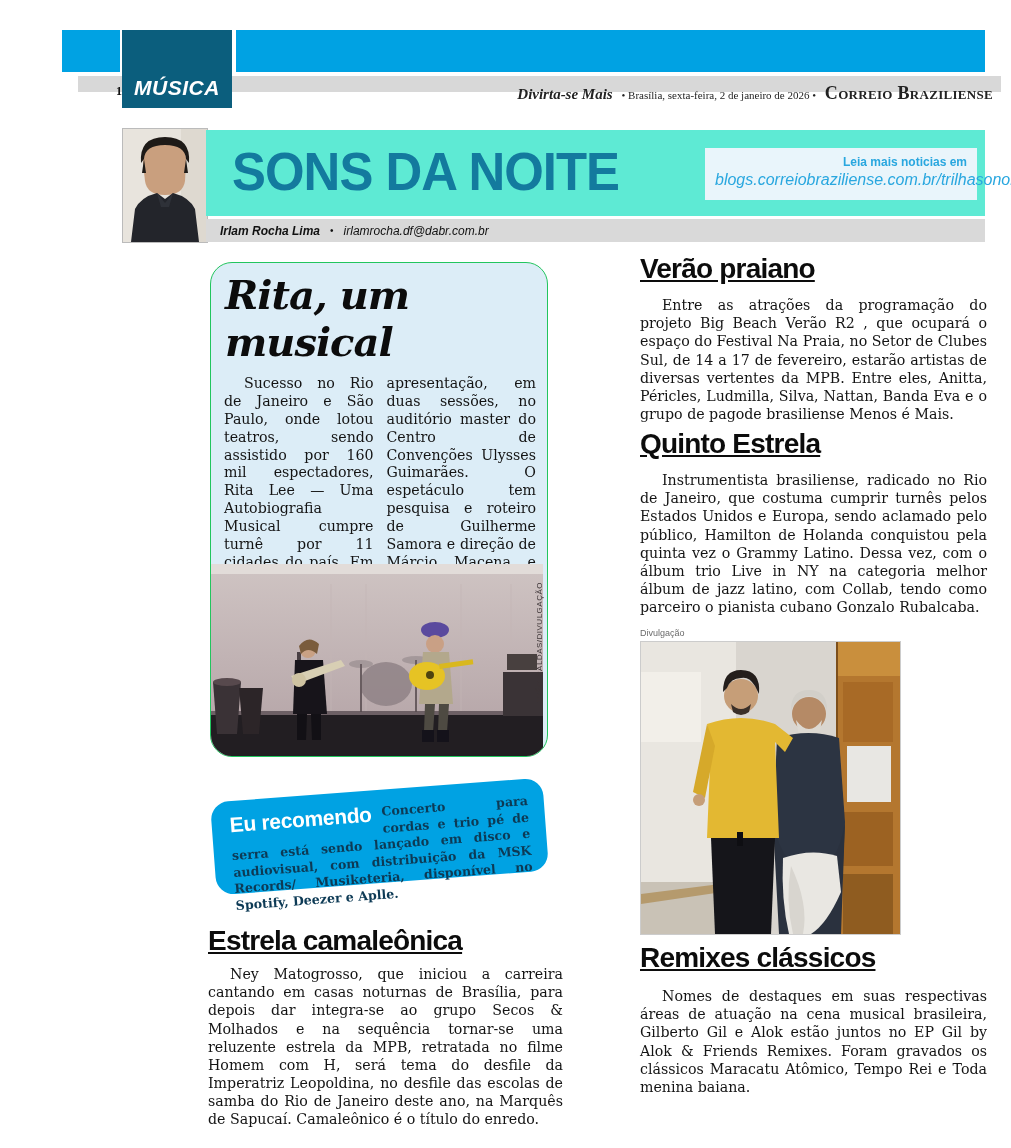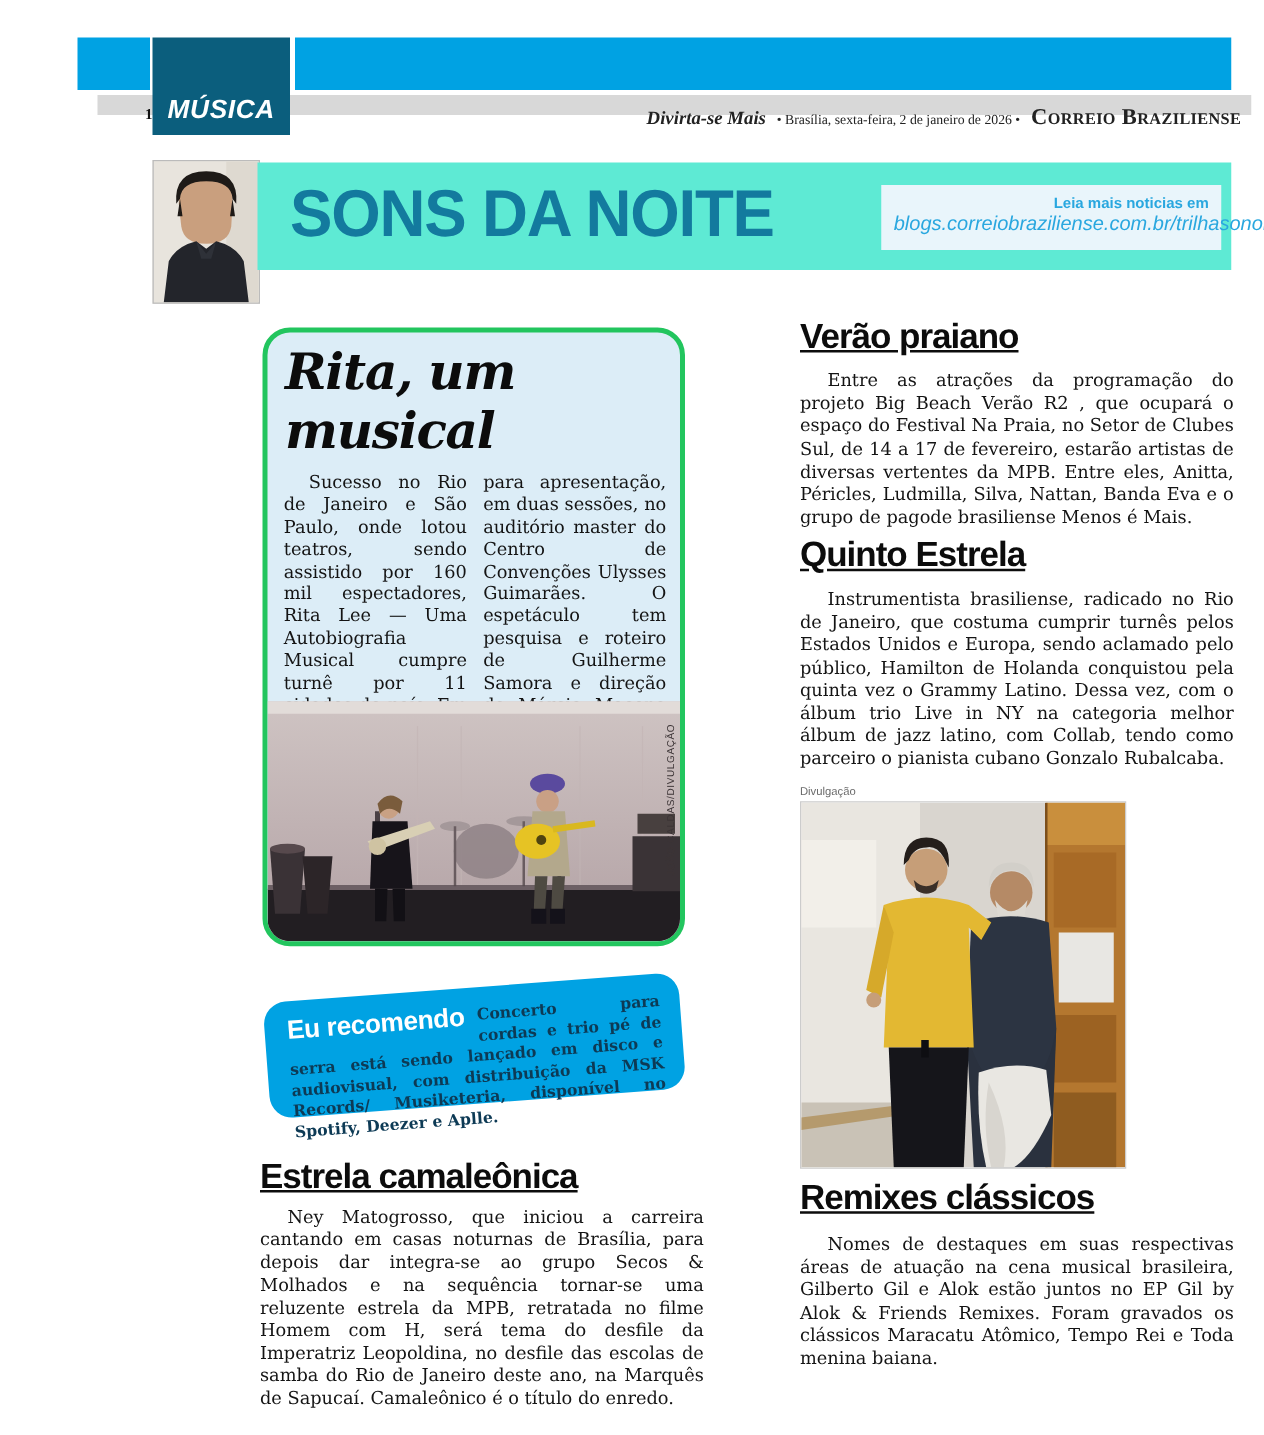--- a/index.html
+++ b/index.html
@@ -27,21 +27,21 @@
   .promo .l1{font-size:12px;font-weight:bold;display:block;}
   .promo .l2{font-size:16px;font-weight:normal;font-style:italic;display:block;margin-top:2px;}
   .author-strip{background:#d9d9d9;display:flex;align-items:center;padding-left:14px;
                 box-sizing:border-box;font-size:12px;color:#111;}
   .author-strip .name{font-weight:bold;font-style:italic;}
   .author-strip .bullet{margin:0 10px;font-size:10px;}
   .author-strip .mail{font-style:italic;}
   .photo-frame{border:1px solid #bbb;overflow:hidden;background:#e7e3dc;}
 
   
-  .feature-box{background:#dcedf7;border:4px solid #22c55e;border-radius:22px;overflow:hidden;
+  .feature-box{background:#dcedf7;border:1px solid #22c55e;border-radius:22px;overflow:hidden;
                box-sizing:border-box;}
   .feature-headline{font-family:"DejaVu Serif","Liberation Serif",serif;font-weight:bold;font-style:italic;
                     font-size:40px;letter-spacing:-1px;color:#0c0c0c;padding:8px 12px 4px 14px;}
   .feature-cols{column-count:2;column-gap:13px;padding:6px 11px 0 13px;
                 font-family:"DejaVu Serif","Liberation Serif",serif;font-size:14.2px;line-height:1.26;
                 color:#141414;text-align:justify;height:242px;box-sizing:border-box;}
   .feature-cols p{margin:0;text-indent:20px;}
   .stage-photo{position:absolute;left:0;right:0;bottom:0;height:192px;}
   .vcredit{position:absolute;right:3px;bottom:52px;writing-mode:vertical-rl;transform:rotate(180deg);
            font-size:8px;color:#3c3436;letter-spacing:.5px;}
@@ -89,20 +89,25 @@
       <path d="M8 113 L12 80 Q18 68 34 64 L42 70 L50 64 Q66 68 72 80 L76 113 Z" fill="#23252b"></path>
       <path d="M34 64 L42 74 L50 64 L46 78 L38 78 Z" fill="#2e3138"></path>
     </svg>
   </div>
   <div class="abs band" style="left:206px;top:130px;width:779px;height:86px;">
     <div class="abs col-title" style="left:26px;top:11px;">SONS DA NOITE</div>
     <div class="abs promo" style="right:8px;top:18px;width:272px;height:52px;">
       <span class="l1">Leia mais noticias em</span>
       <span class="l2">blogs.correiobraziliense.com.br/trilhasonora</span>
     </div>
+  </div>
+  <div class="abs author-strip" style="left:206px;top:219px;width:779px;height:23px;">
+    <span class="name">Irlam Rocha Lima</span>
+    <span class="bullet">•</span>
+    <span class="mail">irlamrocha.df@dabr.com.br</span>
   </div>
 
   <div class="abs feature-box" style="left:210px;top:262px;width:338px;height:495px;">
     <div class="feature-headline">Rita, um musical</div>
     <div class="feature-cols">
       <p>Sucesso no Rio de Janeiro e São Paulo, onde lotou teatros, sendo assistido por 160 mil espectadores, Rita Lee — Uma Autobiografia Musical cumpre turnê por 11 cidades do país. Em 8 de fevereiro chega a Brasília para apresentação, em duas sessões, no auditório master do Centro de Convenções Ulysses Guimarães. O espetáculo tem pesquisa e roteiro de Guilherme Samora e direção de Márcio Macena e Debora Dubois.</p>
       <p>Cantores e atores do elenco, que dão vida a Roberto Carvalho, Ney Matogrosso, Arnaldo Baptista, Gilberto Gil, Gal Costa, Elis Regina, Hebe Camargo. Revisitam com afeto, humor e irreverência momentos marcantes da MPB, especialmente os relacionados com a trajetória da rainha do rock brasileiro.</p>
     </div>
     <div class="stage-photo">
       <svg width="332" height="192" viewBox="0 0 332 192" preserveAspectRatio="none">

